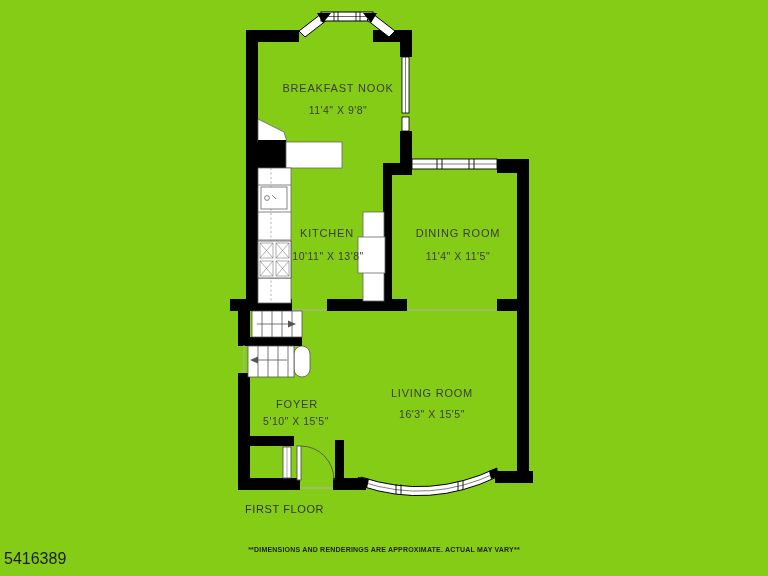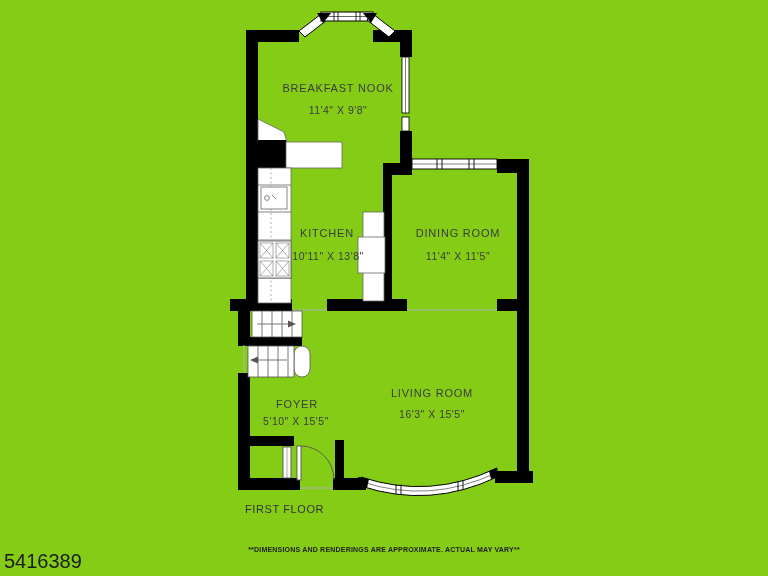--- a/index.html
+++ b/index.html
@@ -19,21 +19,21 @@
   .floor-label {
     font-family:"Liberation Sans", sans-serif;
     font-size:11px; letter-spacing:0.6px; fill:#333333;
   }
   .disclaimer {
     position:absolute; left:0; right:0; top:546px; text-align:center;
     font-size:7px; font-weight:bold; color:#222222; letter-spacing:0.2px;
   }
   .listing-id {
     position:absolute; left:4px; top:550px;
-    font-size:20px; color:#1c1c1c;
+    font-size:16px; color:#1c1c1c;
   }
 </style>
 </head>
 <body>
 
 <div class="canvas">
 
   <svg class="plan" width="768" height="576" viewBox="0 0 768 576">
 
     <g fill="#000000">

